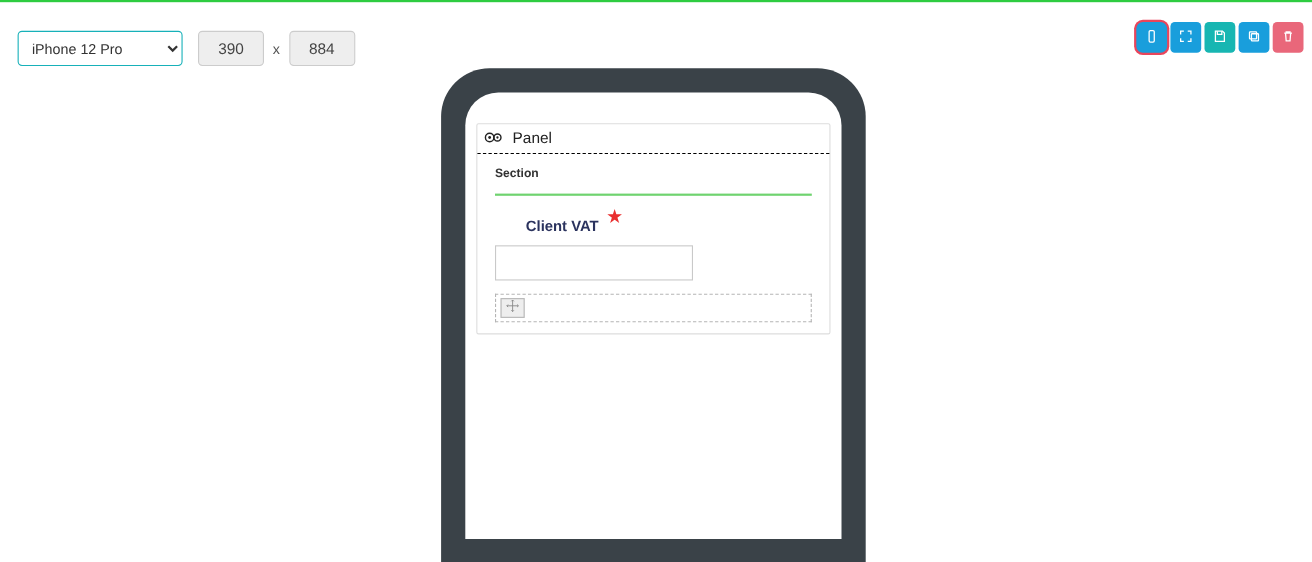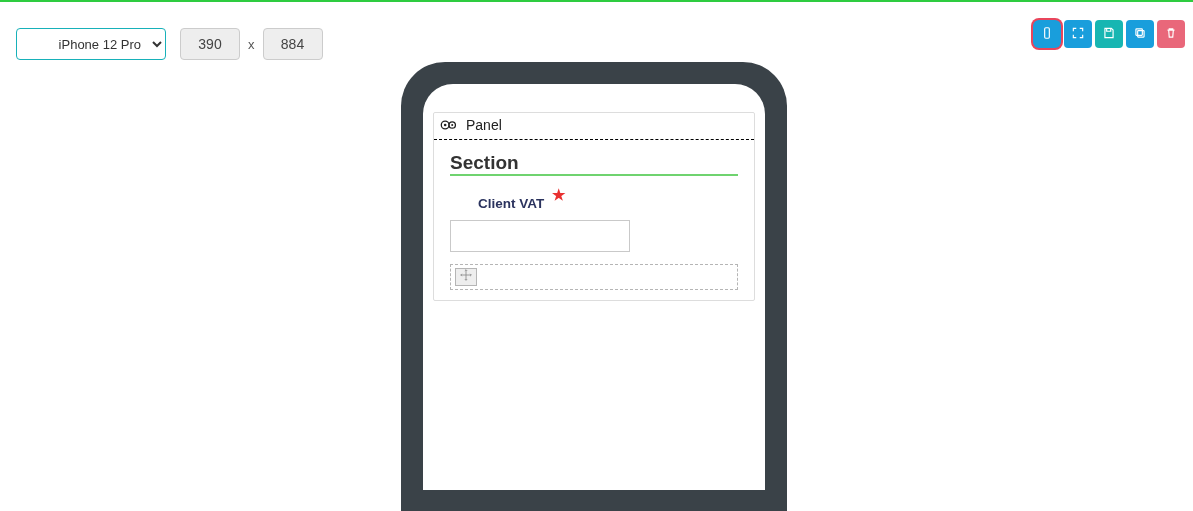--- a/index.html
+++ b/index.html
@@ -24,21 +24,20 @@
     }
     .device-select {
       height: 32px;
       padding: 4px 8px;
       border: 1px solid #17b1b9;
       border-radius: 4px;
       font-size: 13px;
       background: #fff;
       color: #333;
       width: 150px;
-      text-align: right;
     }
     .dim-group { display: flex; align-items: center; gap: 8px; }
     .dim-input {
       width: 60px;
       height: 32px;
       text-align: center;
       border: 1px solid #ccc;
       border-radius: 4px;
       background: #eee;
       font-size: 14px;
@@ -104,24 +103,24 @@
       border-bottom: 1px dashed #000;
       font-size: 14px;
       color: #222;
     }
     .gear-icon { width: 18px; height: 14px; }
     .gear-icon svg { width: 18px; height: 14px; fill: #222; }
 
     .panel-body { padding: 12px 16px 10px 16px; }
 
     .section-title {
-      font-size: 19px;
+      font-size: 11px;
       font-weight: 600;
       color: #333;
-      padding-bottom: 0;
+      padding-bottom: 12px;
       border-bottom: 2px solid #6fd36f;
       margin-bottom: 18px;
     }
 
     .field-block { margin-bottom: 18px; }
     .field-label {
       font-size: 13.5px;
       font-weight: 600;
       color: #2b335e;
       position: relative;

